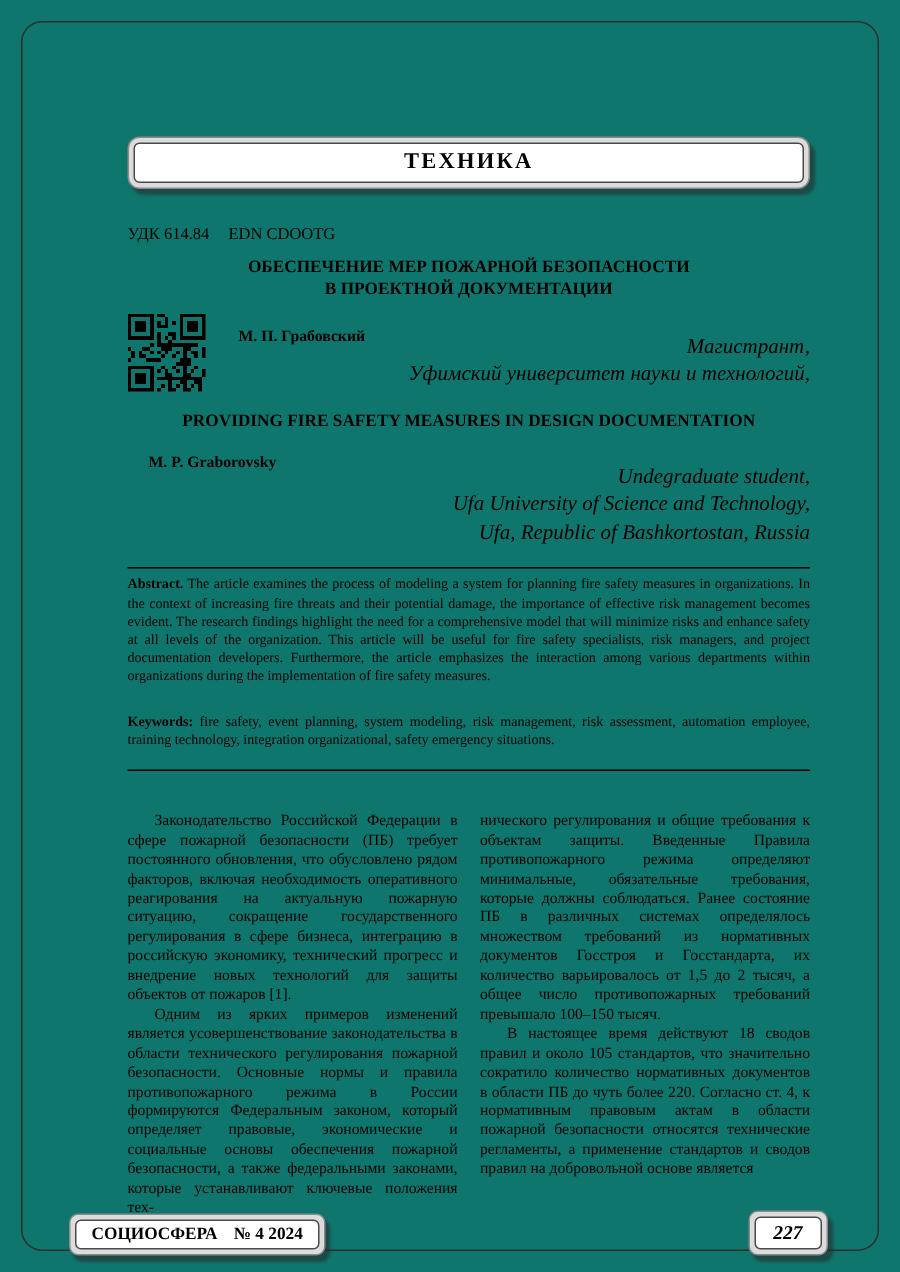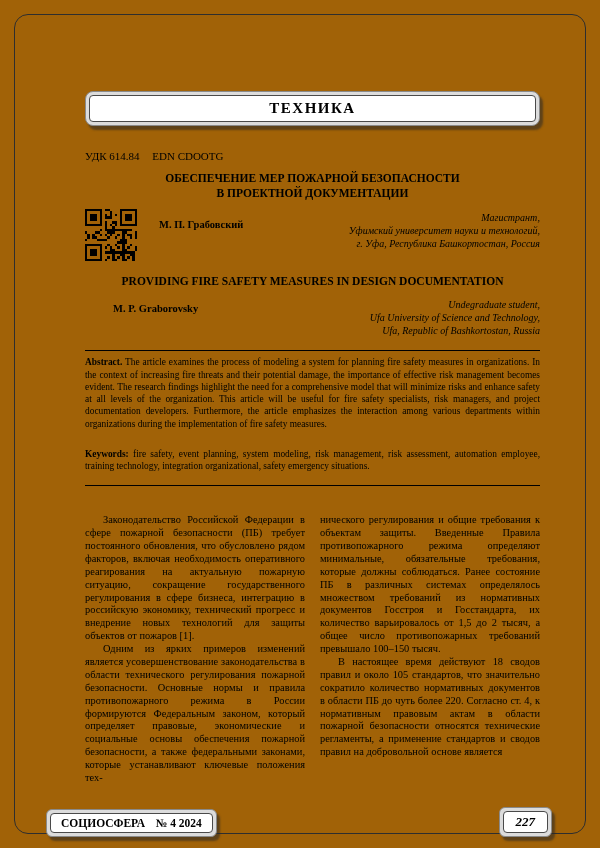--- a/index.html
+++ b/index.html
@@ -2,21 +2,21 @@
 <html lang="ru"><head>
 <meta charset="utf-8">
 <style>
   * { box-sizing: border-box; }
   html, body { margin: 0; padding: 0; }
   body {
     width: 600px; height: 848px;
     background: #ffffff; color: #000;
     font-family: "Liberation Serif", "DejaVu Serif", serif;
   }
-  .page { position: relative; width: 600px; height: 848px; background: #a16207; overflow: hidden; }
+  .page { position: relative; width: 600px; height: 848px; background: #0f766e; overflow: hidden; }
   .frame {
     position: absolute; left: 14px; top: 14px; right: 14px; bottom: 14px;
     border: 1.5px solid #2e2e2e; border-radius: 14px; pointer-events: none;
   }
   .content { position: absolute; left: 85px; top: 91px; width: 455px; }
 
   
   .boxed3d {
     background: #dcdcdc; border: 1px solid #8a8a8a; border-radius: 8px;
     padding: 3px; box-shadow: 3px 4px 2px rgba(40,40,40,0.55);
@@ -31,22 +31,22 @@
   .edn { margin-left: 10px; }
 
   .title-ru { margin: 9px 0 0; font-size: 11.5px; font-weight: bold; text-align: center; line-height: 1.3; }
   .title-en { margin: 14px 0 0; font-size: 11.5px; font-weight: bold; text-align: center; }
 
   .author-row { display: flex; margin-top: 8px; align-items: flex-start; }
   .qr { width: 52px; height: 52px; flex: 0 0 52px; }
   .author-name { font-weight: bold; font-size: 10.5px; white-space: nowrap; }
   .author-row.ru .author-name { margin-left: 22px; margin-top: 10px; }
   .author-row.en { margin-top: 9px; }
-  .author-row.en .author-name { margin-left: 28px; margin-top: 7px; }
-  .affiliation { flex: 1; text-align: right; font-style: italic; font-size: 10px; line-height: 1.32; margin-top: 2px; }
+  .author-row.en .author-name { margin-left: 14px; margin-top: 7px; }
+  .affiliation { flex: 1; text-align: right; font-style: italic; font-size: 14px; line-height: 1.32; margin-top: 14px; }
 
   .rule { border: none; border-top: 1.3px solid #000; margin: 13px 0 0; }
 
   .abstract, .keywords { margin: 5px 0 0; font-size: 9.4px; line-height: 1.3; text-align: justify; }
   .keywords { margin-top: 18px; }
   .lab { font-weight: bold; }
 
   .columns { display: flex; gap: 15px; margin-top: 28px; }
   .col { flex: 1; font-size: 10.4px; line-height: 1.24; text-align: justify; }
   .para { margin: 0; text-indent: 18px; }
@@ -295,21 +295,20 @@
               <rect x="15" y="20" width="1" height="1"></rect>
               <rect x="16" y="20" width="1" height="1"></rect>
               <rect x="19" y="20" width="1" height="1"></rect>
             </g>
         </svg>
       </div>
       <div class="author-name">М. П. Грабовский</div>
       <div class="affiliation">
         <div>Магистрант,</div>
         <div>Уфимский университет науки и технологий,</div>
-        <div>г. Уфа, Республика Башкортостан, Россия</div>
       </div>
     </div>
 
     <h2 class="title-en">PROVIDING FIRE SAFETY MEASURES IN DESIGN DOCUMENTATION</h2>
 
     <div class="author-row en">
       <div class="author-name">M. P. Graborovsky</div>
       <div class="affiliation">
         <div>Undegraduate student,</div>
         <div>Ufa University of Science and Technology,</div>

